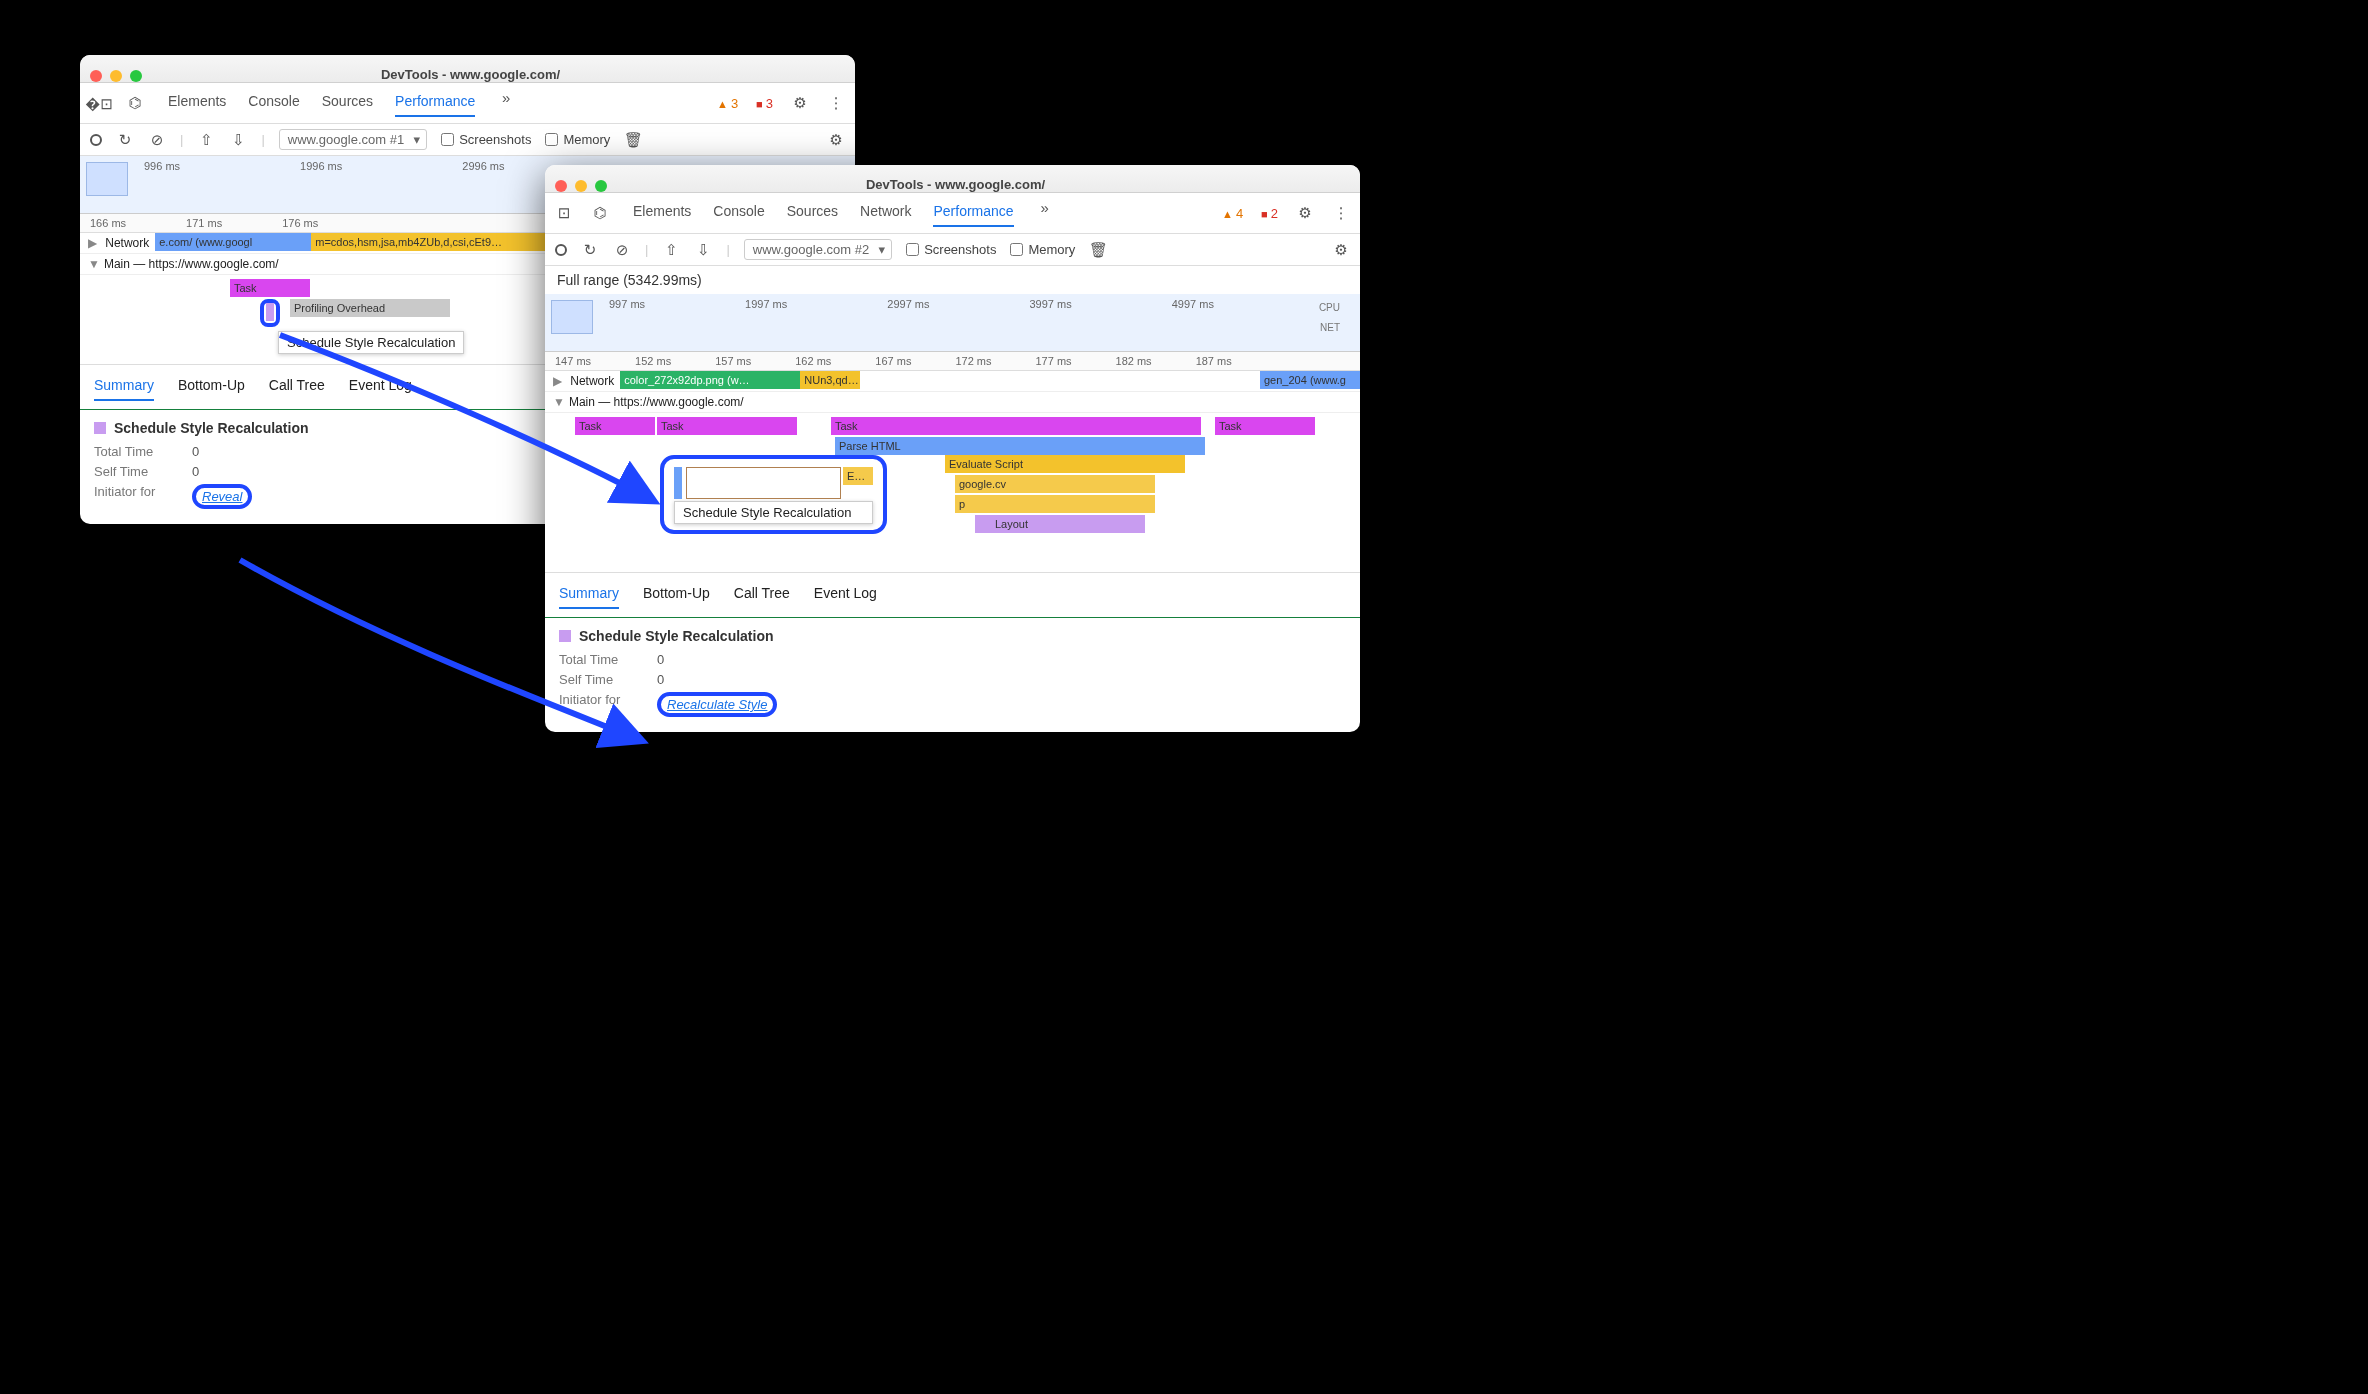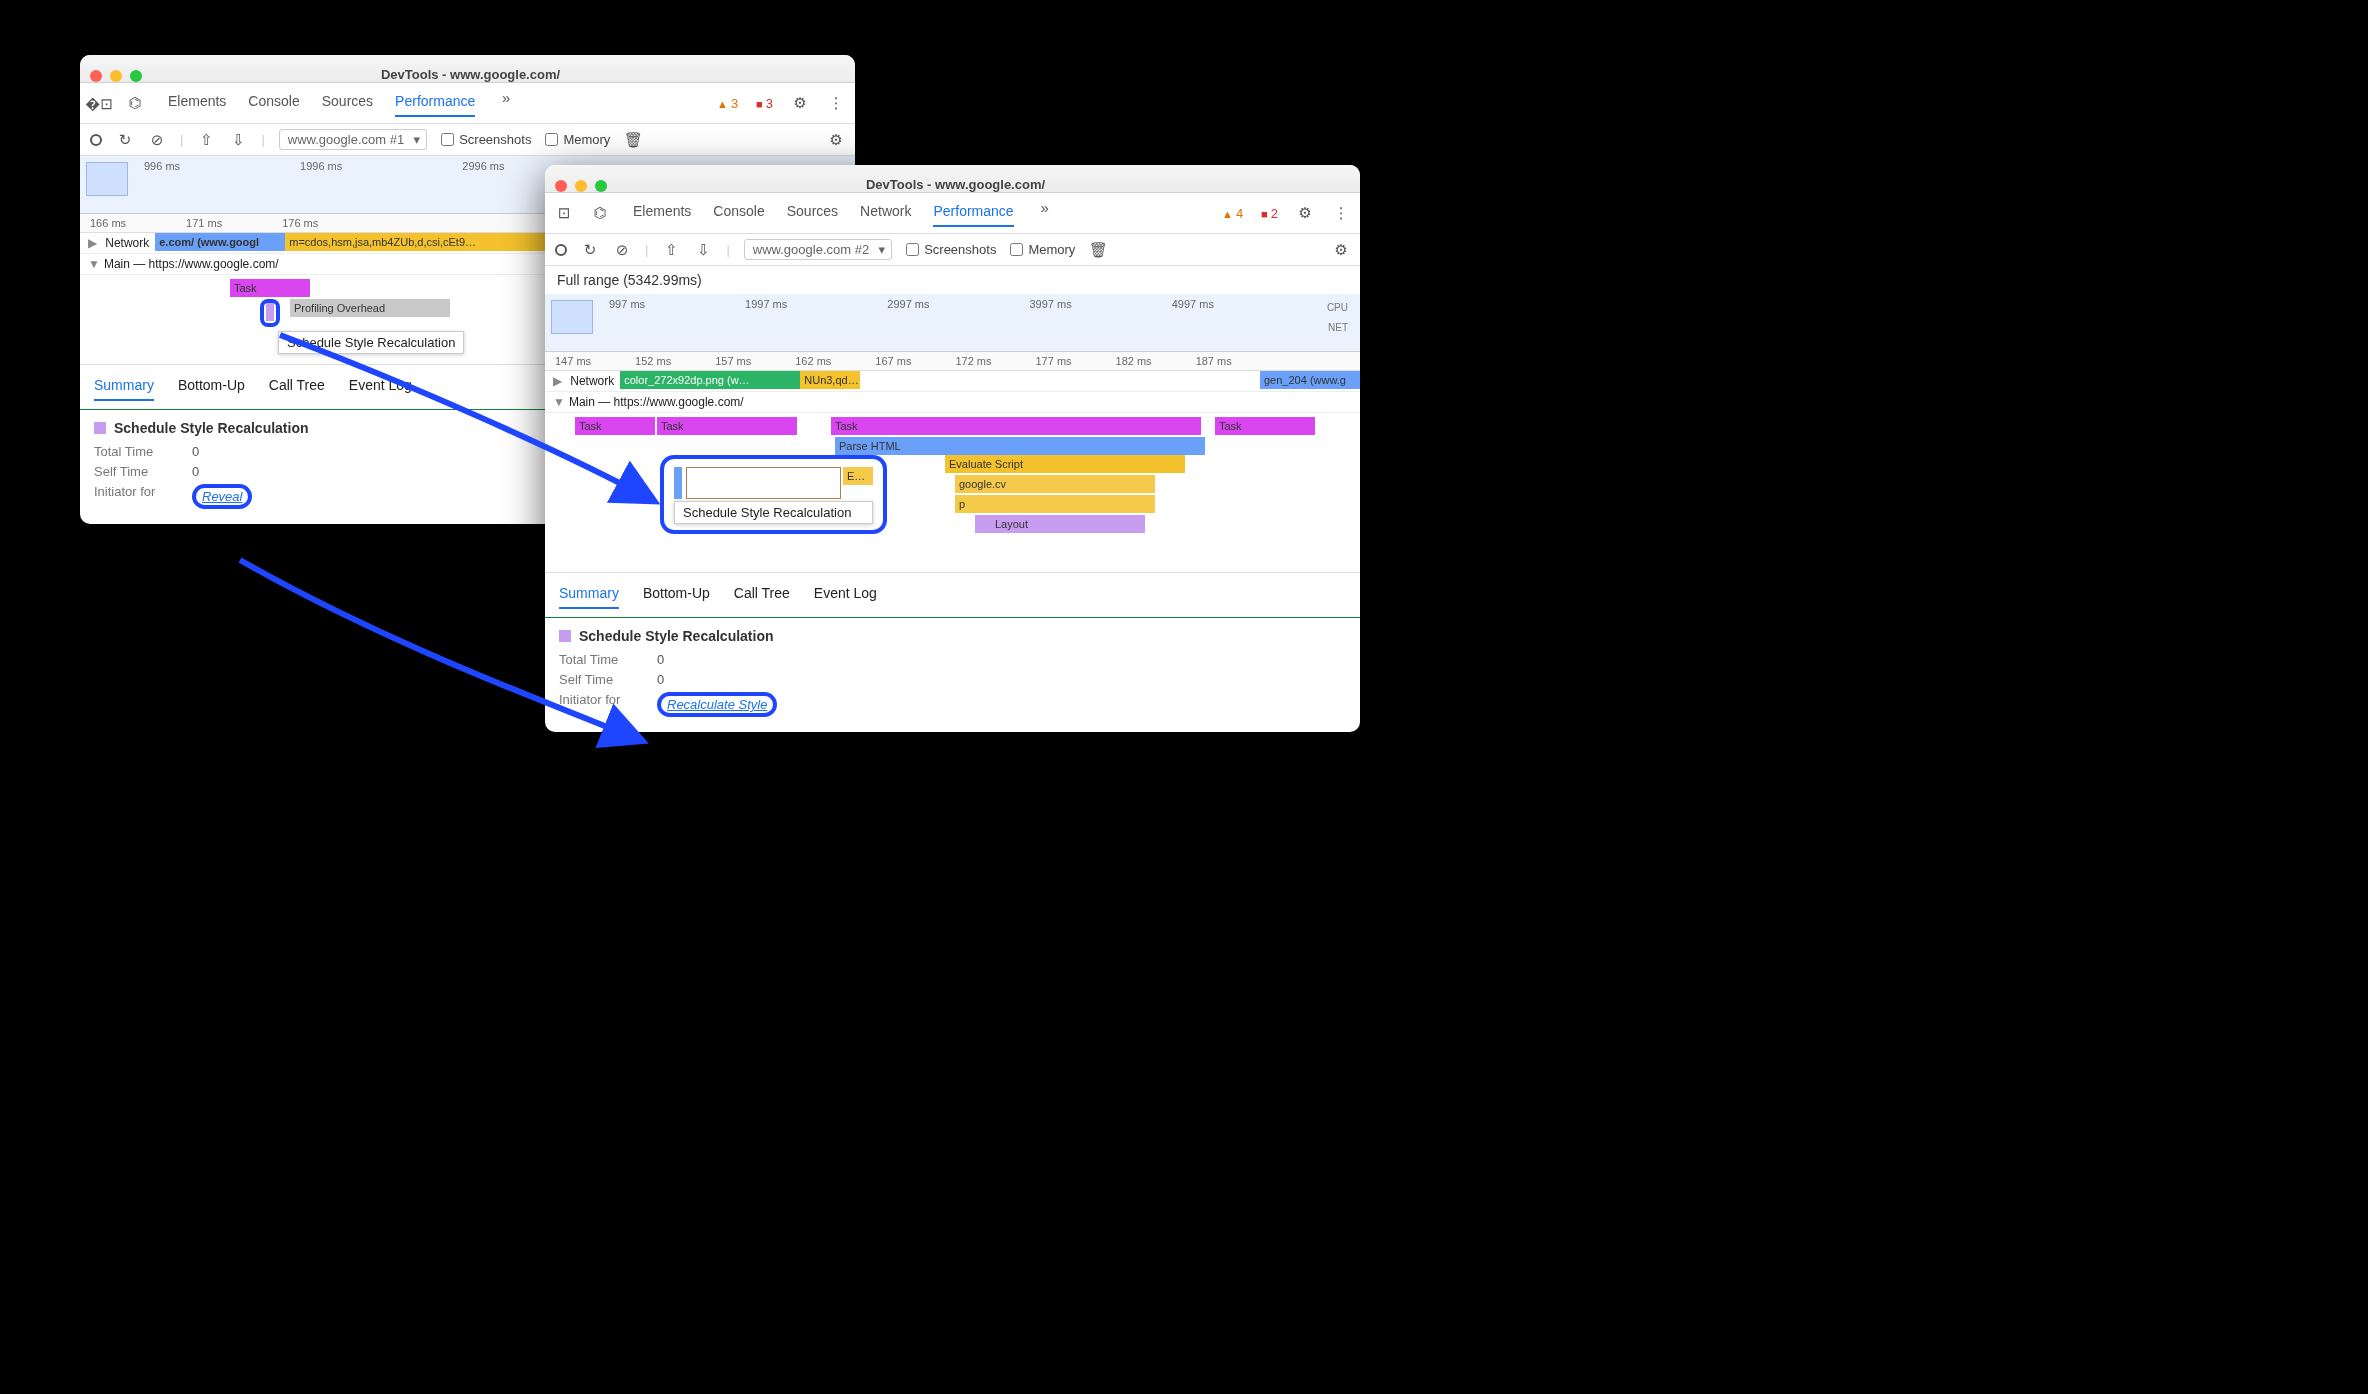--- a/index.html
+++ b/index.html
@@ -56,21 +56,21 @@
   .recdot { width:12px; height:12px; border:2px solid #555; border-radius:50%; display:inline-block;}
   .dropdown { border:1px solid #ccc; border-radius:3px; padding:2px 22px 2px 8px; color:#666; position:relative; font-size:13px;}
   .dropdown::after { content:"▾"; position:absolute; right:6px; color:#666;}
   .chk { display:flex; align-items:center; gap:5px; color:#444; font-size:13px;}
   .chk input { margin:0;}
   .overview {
     height:58px; background:#eaf2fe; border-bottom:1px solid #ccc; position:relative;
   }
   .ov-thumb { position:absolute; left:6px; top:6px; width:42px; height:34px; background:#cfe0ff; border:1px solid #9cb8e6;}
   .ov-times { position:absolute; top:4px; left:64px; display:flex; gap:120px; color:#666; font-size:11px;}
-  .ov-cpu, .ov-net { position:absolute; right:12px; font-size:10px; color:#777;}
+  .ov-cpu, .ov-net { position:absolute; right:20px; font-size:10px; color:#777;}
   .ov-cpu { top:8px;} .ov-net { top:28px;}
   .ruler {
     display:flex; align-items:center; padding:3px 10px; border-bottom:1px solid #ddd;
     color:#666; font-size:11px; gap:60px; background:#fafafa;
   }
   .track-row { display:flex; align-items:center; padding:3px 8px; border-bottom:1px solid #eee; font-size:12px;}
   .track-row .caret { color:#888; margin-right:4px;}
   .flame-area { background:#fff; padding:4px 0 10px 30px; border-bottom:1px solid #ddd; position:relative; min-height:60px;}
   .flame-bar { height:18px; display:flex; align-items:center; font-size:11px; color:#333; padding:0 4px; overflow:hidden; white-space:nowrap; margin-bottom:2px;}
   .c-grey { background:#d946ef;}
@@ -160,21 +160,21 @@
 
   <div class="ruler">
     <span>166 ms</span>
     <span>171 ms</span>
     <span>176 ms</span>
   </div>
 
   <div class="track-row" style="padding:0;">
     <span class="caret" style="padding:3px 4px 3px 8px;">▶</span>
     <span style="padding-right:6px;">Network</span>
-    <span class="flame-bar c-blue" style="width:130px;font-weight:bold;">e.com/ (www.googl</span>
+    <span class="flame-bar c-blue" style="width:156px;">e.com/ (www.googl</span>
     <span class="flame-bar c-yellow" style="flex:1;">m=cdos,hsm,jsa,mb4ZUb,d,csi,cEt9…</span>
   </div>
 
   <div class="track-row">
     <span class="caret">▼</span>
     <span>Main — https://www.google.com/</span>
   </div>
 
   <div class="flame-area" style="padding-left:150px;">
     <div class="flame-bar c-grey" style="width:80px;">Task</div>

